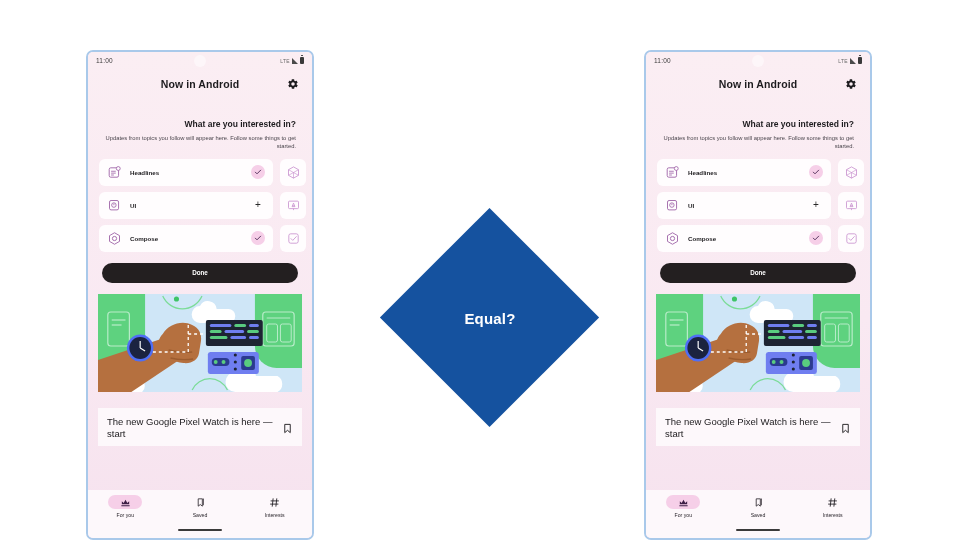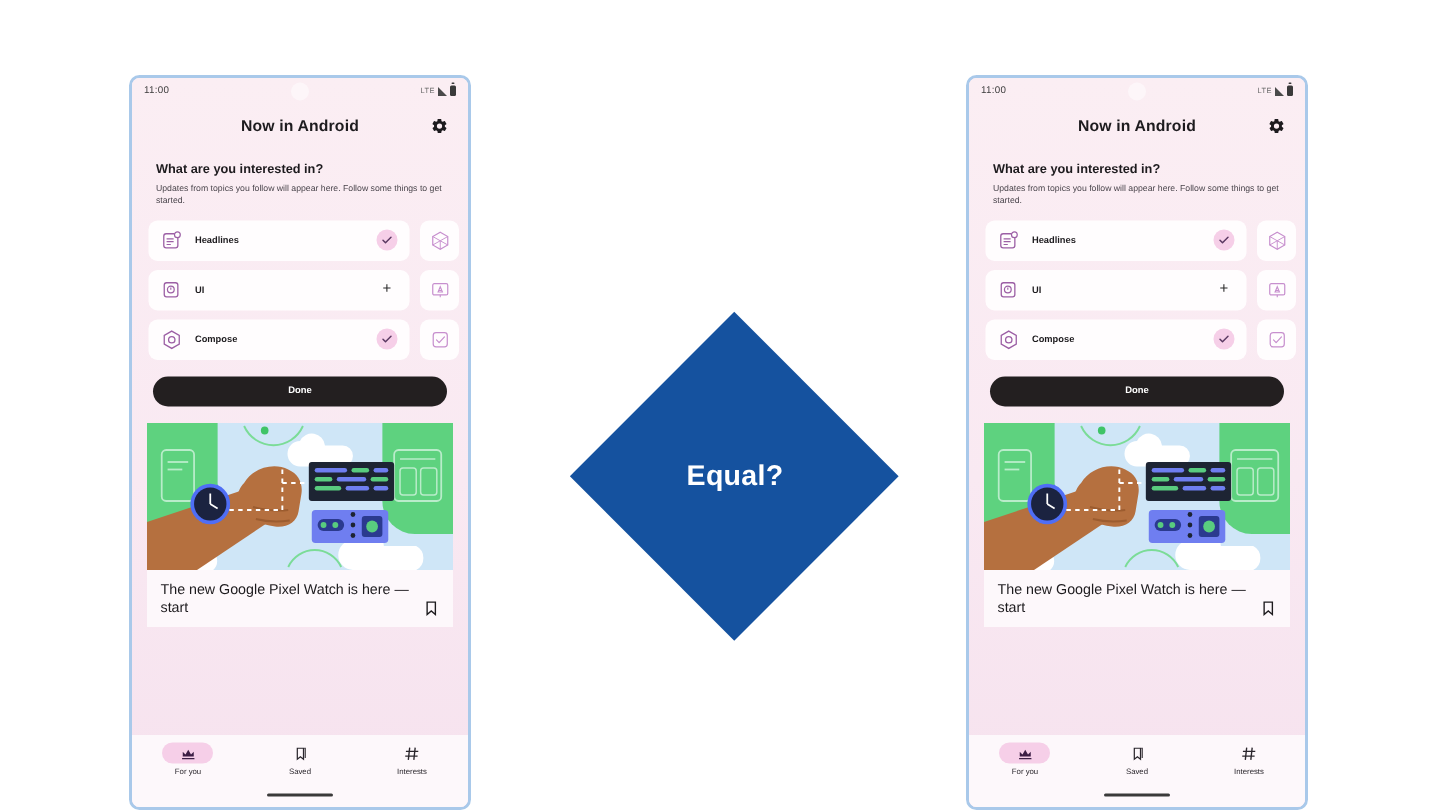--- a/index.html
+++ b/index.html
@@ -44,21 +44,21 @@
            width: 12px; height: 12px; border-radius: 50%; background: #fdf6f9; }
 
   
   .topbar { position: relative; height: 30px; flex: 0 0 30px;
             display: flex; align-items: center; justify-content: center; }
   .app-title { font-size: 10.5px; font-weight: bold; color: #1d1b1e; letter-spacing: .1px; }
   .gear { position: absolute; right: 13px; top: 50%; transform: translateY(-50%);
           width: 12px; height: 12px; display: block; }
 
   
-  .interest-head { padding: 8px 16px 6px; text-align: left; }
+  .interest-head { padding: 8px 16px 6px; text-align: right; margin-top: 12px; }
   .ih-title { font-size: 8.5px; font-weight: bold; color: #1d1b1e; margin-bottom: 5px; }
   .ih-sub { font-size: 5.8px; color: #4a454c; line-height: 1.45; }
 
   
   .topics { padding: 2px 0 0 11px; display: flex; flex-direction: column; gap: 6px; }
   .topic-row { display: flex; gap: 7px; }
   .topic-card {
     background: #fffdfe; border-radius: 6px;
     height: 27px; display: flex; align-items: center;
     padding: 0 8px; flex: 0 0 174px;
@@ -78,22 +78,22 @@
               display: flex; align-items: center; justify-content: center; }
   .done-btn span { color: #fff; font-size: 6.3px; font-weight: bold; }
 
   
   .feed { flex: 1; position: relative; }
   .hero { position: relative; height: 98px; margin: 0 10px;
           background: #cfe6f7; overflow: hidden; }
   .hero svg { position: absolute; inset: 0; width: 100%; height: 100%; display: block; }
 
   
-  .article { background: #fdf8fb; margin: 0 10px; padding: 8px 9px 6px;
-             display: flex; align-items: flex-end; }
+  .article { background: #fdf8fb; margin: 16px 10px; padding: 8px 9px 6px;
+             display: flex; align-items: center; }
   .art-title { flex: 1; font-size: 9.5px; color: #1d1b1e; line-height: 1.25;
                max-height: 24px; overflow: hidden; }
   .bookmark { width: 11px; height: 13px; margin-left: 8px; margin-top: 2px; flex:0 0 11px; }
 
   
   .bottomnav { position: absolute; left: 0; right: 0; bottom: 0;
                height: 48px; background: #fdf8fb;
                display: flex; align-items: flex-start; padding-top: 5px; }
   .nav-item { flex: 1; display: flex; flex-direction: column; align-items: center; gap: 3px; }
   .nav-pill { width: 34px; height: 14px; border-radius: 8px;
@@ -106,21 +106,21 @@
                     width: 44px; height: 1.6px; background: #3a3a3a; border-radius: 2px; }
 
   
   .diamond-wrap { position: absolute; left: 380px; top: 208px;
                   width: 220px; height: 220px; }
   .diamond { width: 155px; height: 155px; background: #15529f;
              transform: rotate(45deg); position: absolute;
              left: 32px; top: 32px; }
   .diamond-label { position: absolute; inset: 0; display: flex;
                    align-items: center; justify-content: center;
-                   color: #ffffff; font-size: 19px; font-weight: bold;
+                   color: #ffffff; font-size: 15px; font-weight: bold;
                    letter-spacing: .2px; }
 </style>
 </head>
 <body>
 
 <div class="stage">
 
   <div class="phone left">
     <div class="screen">
 

